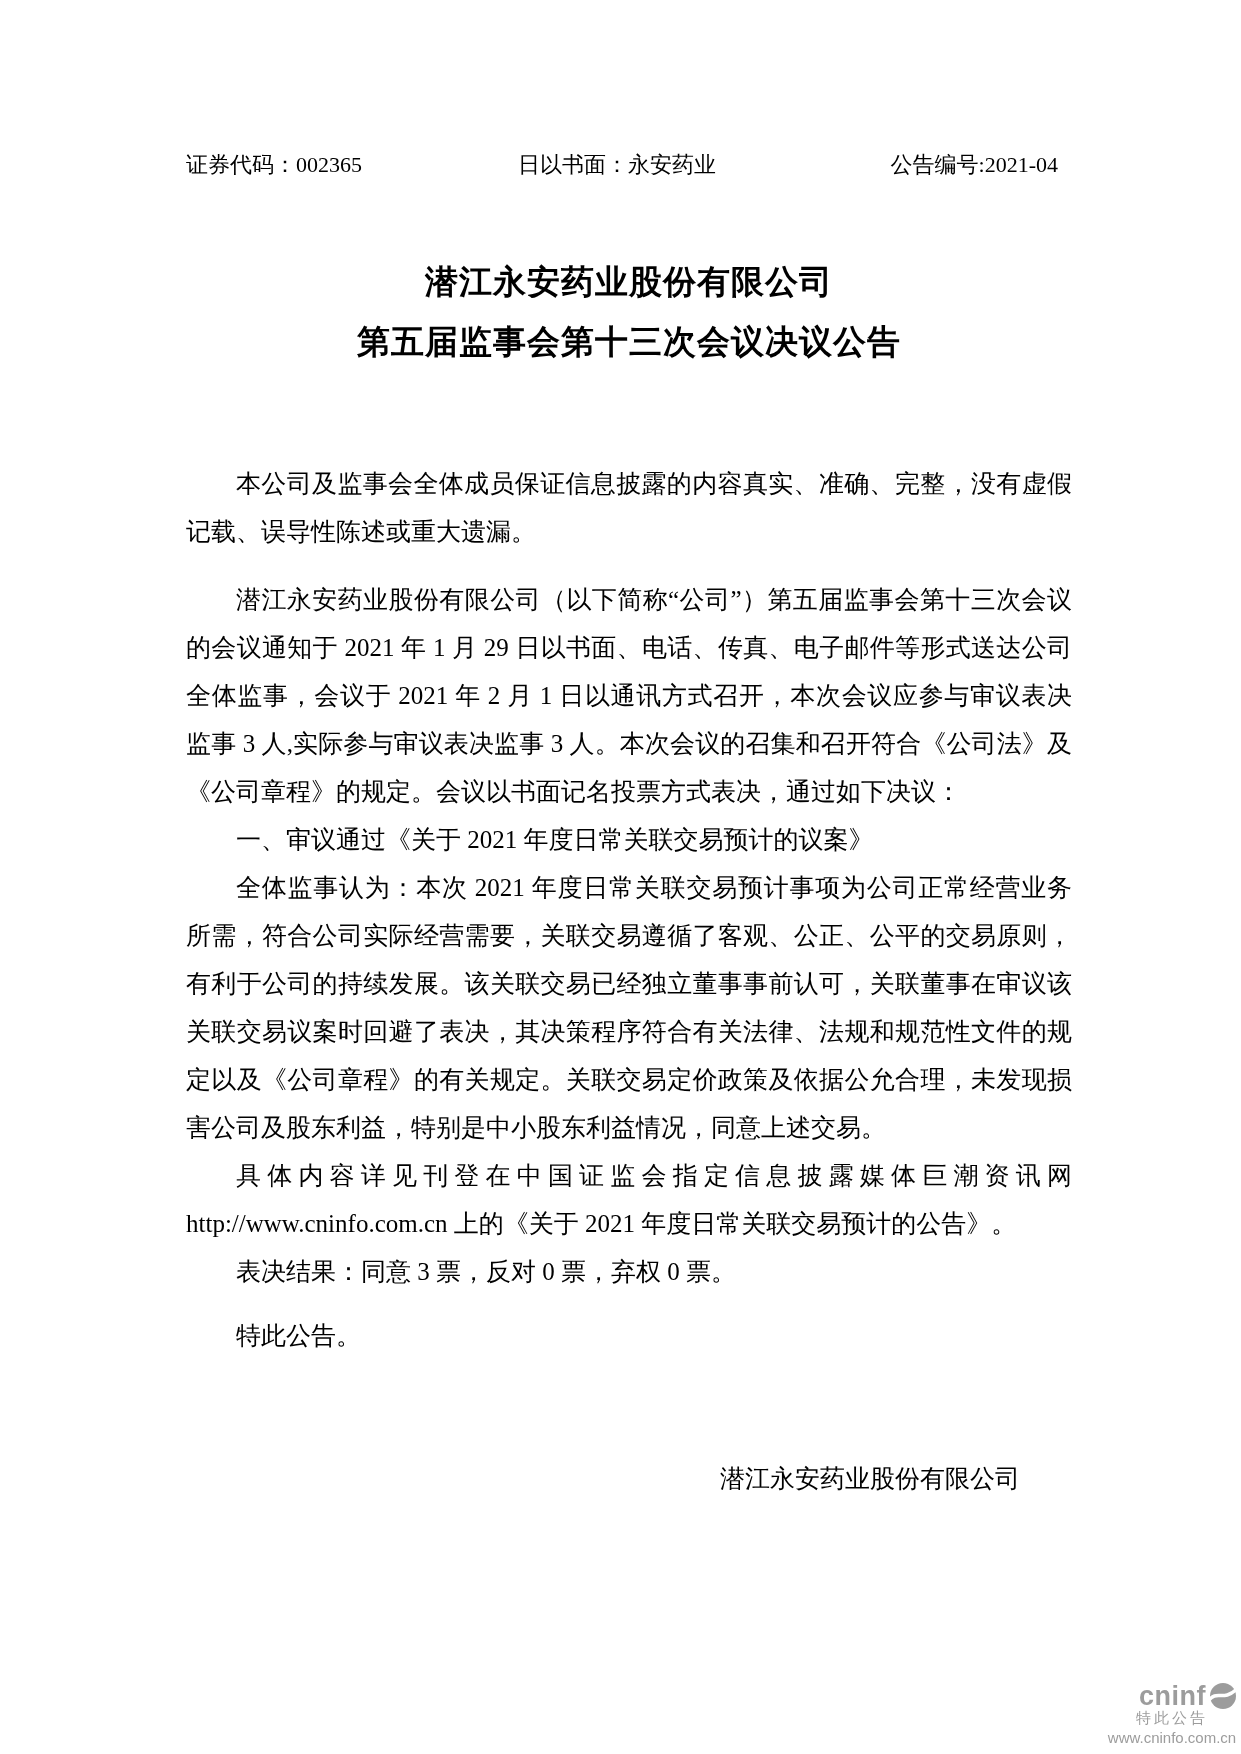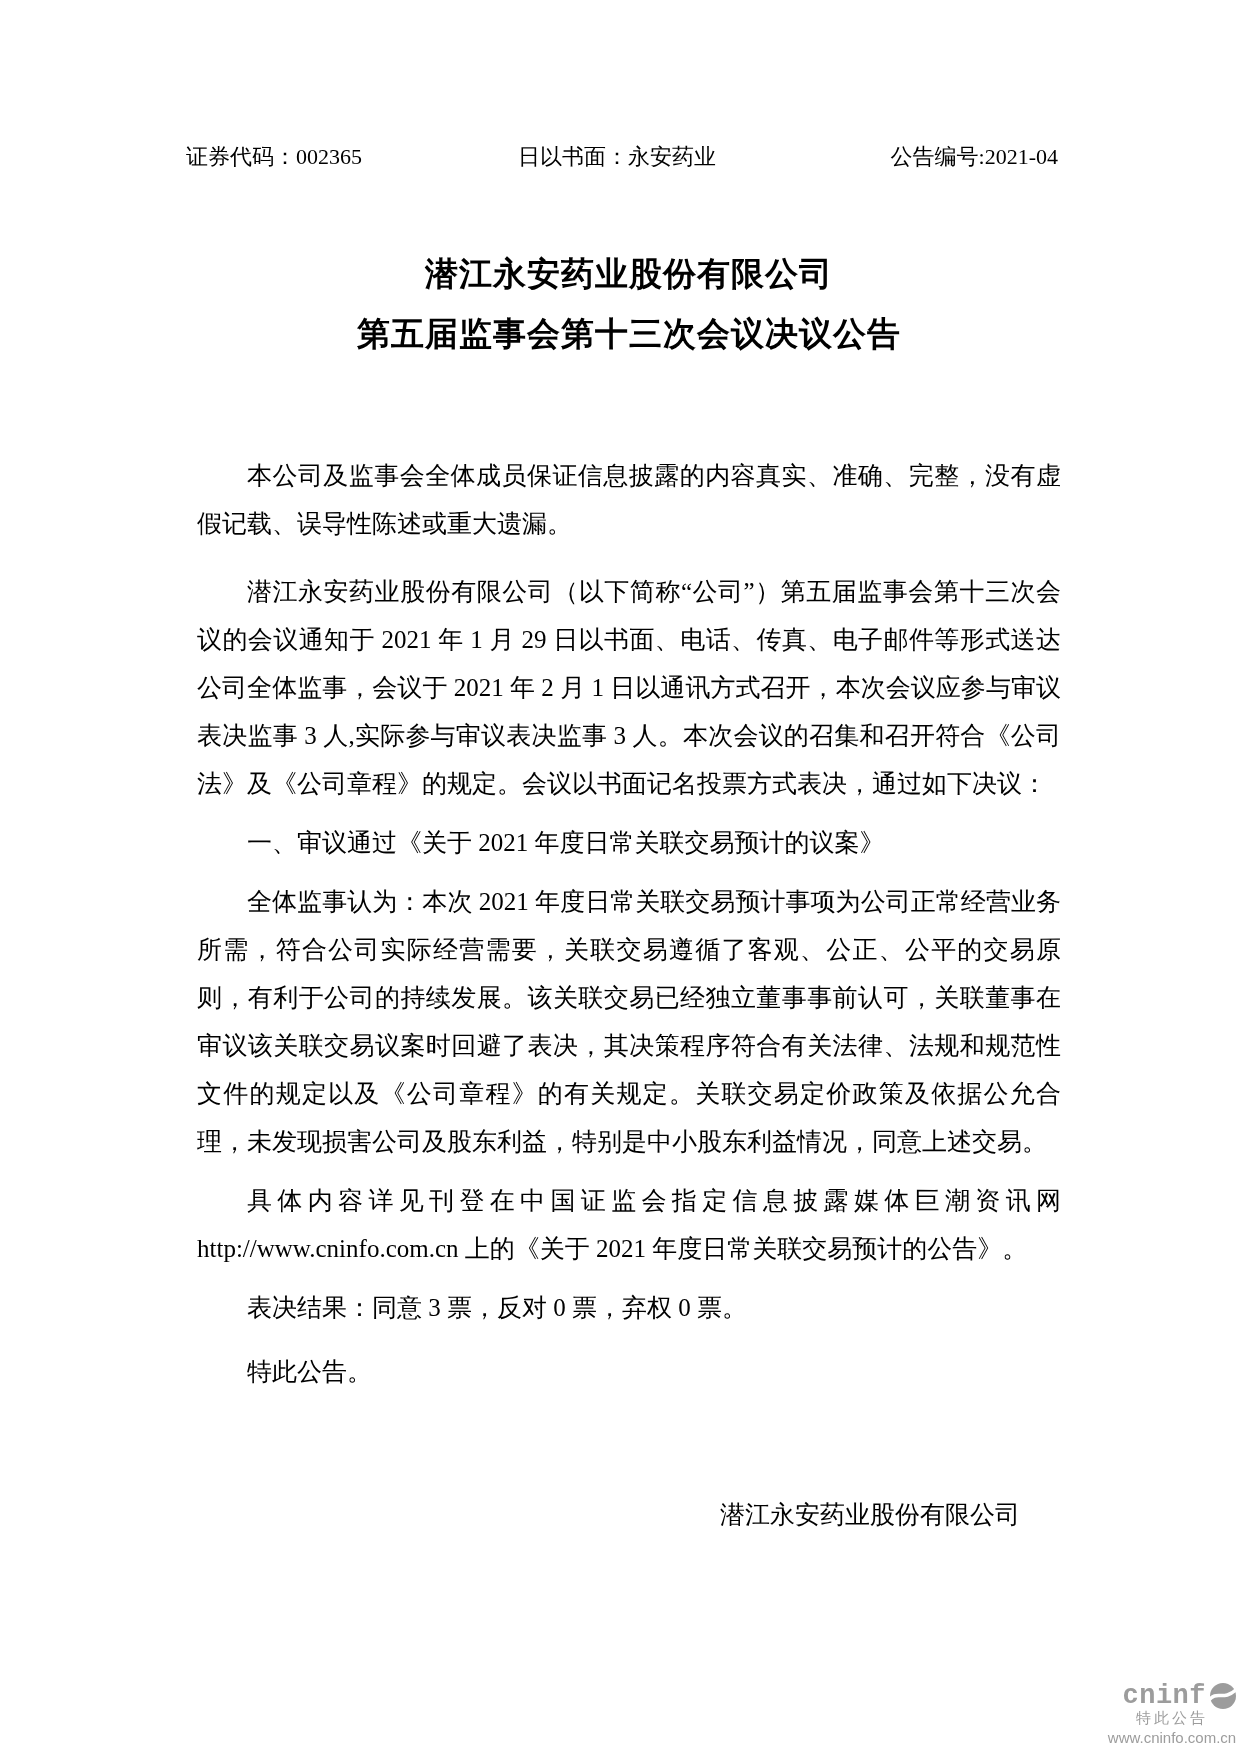--- a/index.html
+++ b/index.html
@@ -8,21 +8,21 @@
     width: 1241px;
     height: 1754px;
     background: #ffffff;
     color: #000000;
     font-family: "Liberation Serif", "DejaVu Serif", serif;
     overflow: hidden;
   }
   .content {
     position: absolute;
     left: 186px;
-    top: 4px;
+    top: 12px;
     width: 886px;
   }
   .doc-header {
     position: relative;
     margin-top: 140px;
     height: 26px;
     font-size: 22px;
     line-height: 26px;
     white-space: nowrap;
   }
@@ -33,21 +33,21 @@
     margin: 0;
     text-align: center;
     font-family: "Liberation Sans", "DejaVu Sans", sans-serif;
     font-weight: bold;
     font-size: 33px;
     line-height: 60px;
     letter-spacing: 1px;
   }
   .title-line.first { margin-top: 74px; }
   .para {
-    margin: 11px;
+    margin: 0;
     font-size: 25px;
     line-height: 48px;
     text-align: justify;
     text-indent: 2em;
   }
   .para.declaration { margin-top: 88px; }
   .para.meeting     { margin-top: 20px; }
   .para.closing     { margin-top: 16px; }
   .signature {
     margin: 101px 0 0 auto;
@@ -70,21 +70,20 @@
     align-items: center;
     justify-content: flex-end;
     gap: 3px;
     padding-right: 2px;
   }
   .cninfo-word {
     font-weight: bold;
     font-size: 27px;
     line-height: 28px;
     letter-spacing: 0.5px;
-    font-family: Liberation Mono, monospace;
   }
   .cninfo-icon svg { display: block; }
   .cninfo-cn  { font-size: 15px; letter-spacing: 3px; margin-top: -1px; }
   .cninfo-url { font-size: 15px; white-space: nowrap; margin-top: 1px; }
 </style>
 </head>
 <body>
 
 <div class="page">
   <div class="content">

